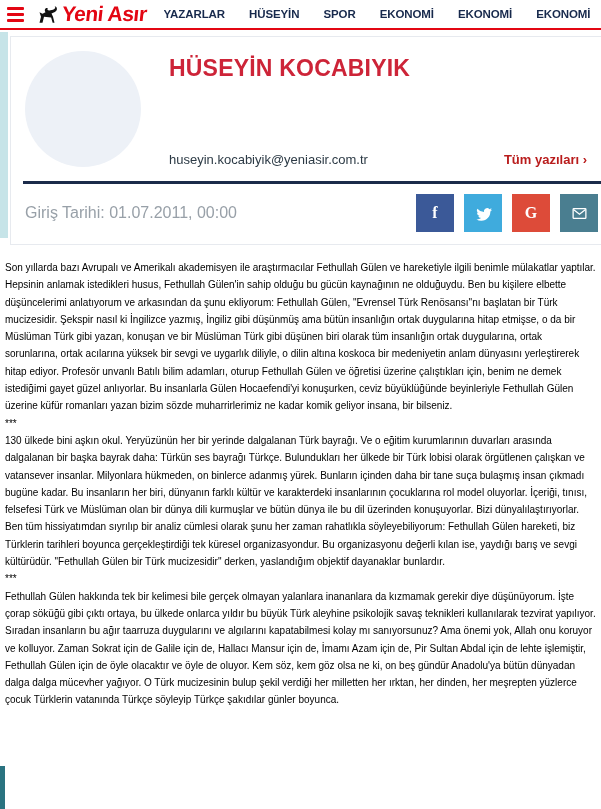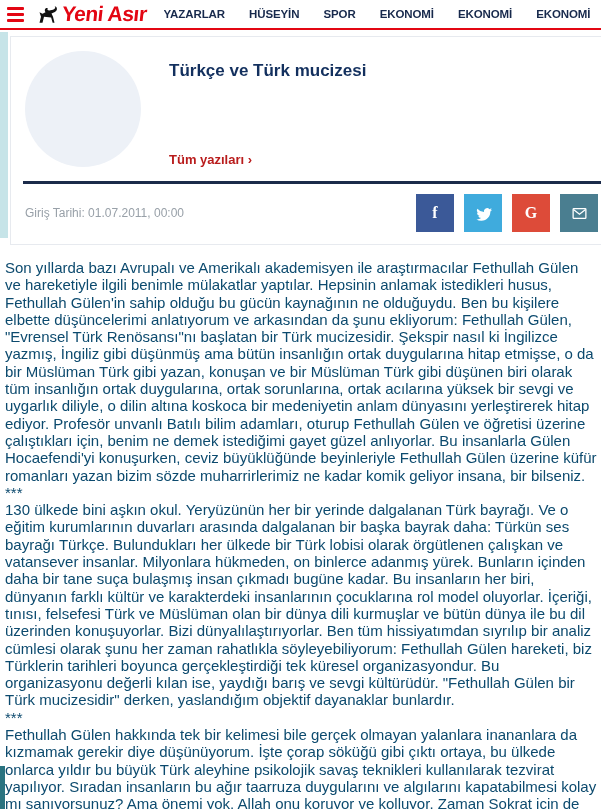--- a/index.html
+++ b/index.html
@@ -27,30 +27,30 @@
   .author-top { display:flex; padding:10px 0 0 14px; }
   .avatar { width:116px; height:116px; border-radius:50%; background:#edf1f7; flex-shrink:0; margin-top:4px; }
   .author-info { flex:1; display:flex; flex-direction:column; margin-left:28px; padding-right:14px; min-height:124px; }
   .author-name { color:#cd2438; font-size:23px; font-weight:bold; margin-top:8px; letter-spacing:0.2px; }
   .article-title { color:#13305e; font-size:17px; font-weight:bold; margin-top:14px; }
   .email-row { margin-top:auto; display:flex; justify-content:space-between; align-items:baseline; padding-bottom:4px; }
   .author-email { color:#2c3a45; font-size:13px; }
   .all-posts { color:#b91c1c; font-size:13px; font-weight:bold; text-decoration:none; cursor:pointer; }
   .navy-divider { height:3px; background:#1b2b4a; margin:10px 0 0 12px; }
   .meta-row { display:flex; justify-content:space-between; align-items:center; padding:10px 3px 12px 14px; }
-  .date-label { color:#98a0a8; font-size:12px; }
+  .date-label { color:#98a0a8; font-size:16px; }
   .share-buttons { display:flex; gap:10px; }
   .share-btn { width:38px; height:38px; border:0; display:flex; align-items:center; justify-content:center;
                cursor:pointer; color:#fff; }
   .share-btn .glyph { font-size:16px; font-weight:bold; color:#fff; font-family:"Liberation Serif", serif; }
   .share-btn svg { width:17px; height:17px; display:block; }
 
   
   .article-body { padding:14px 4px 0 5px; }
-  .article-body p { color:#0c4a6e; font-size:15px; line-height:17.3px; }
+  .article-body p { color:#000000; font-size:10px; line-height:17.3px; }
 </style>
 </head>
 <body>
 
 <div class="header">
   <div class="hamburger">
     <span></span>
       <span></span>
       <span></span>
   </div>
@@ -73,22 +73,23 @@
     </nav>
 </div>
 
 <div class="edge-strip"></div>
 <div class="edge-bar-bottom"></div>
 
 <section class="author-card">
   <div class="author-top">
     <div class="avatar"></div>
     <div class="author-info">
-      <h2 class="article-title">Türkçe ve Türk mucizesi</h2>
+      <h1 class="author-name">HÜSEYİN KOCABIYIK</h1>
       <div class="email-row">
+        <span class="author-email">huseyin.kocabiyik@yeniasir.com.tr</span>
         <a class="all-posts">Tüm yazıları ›</a>
       </div>
     </div>
   </div>
   <div class="navy-divider"></div>
   <div class="meta-row">
     <span class="date-label">Giriş Tarihi: 01.07.2011, 00:00</span>
     <div class="share-buttons">
         <button class="share-btn" style="background: rgb(59, 89, 152);">
           <span class="glyph">f</span>

